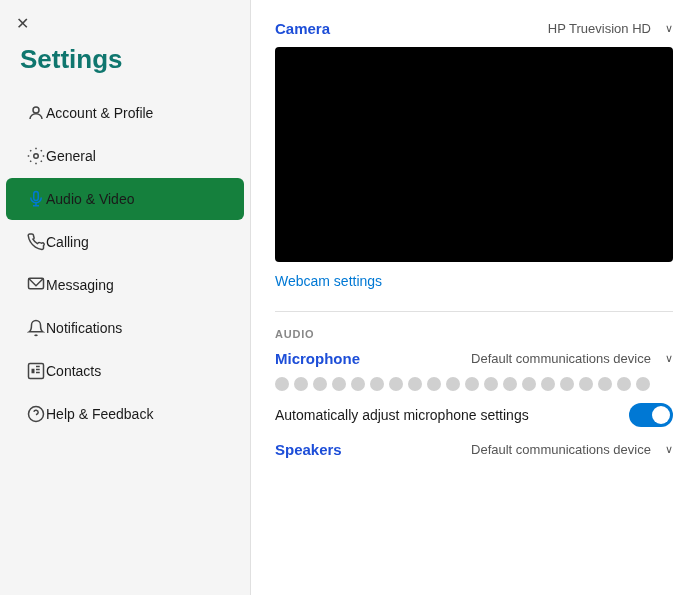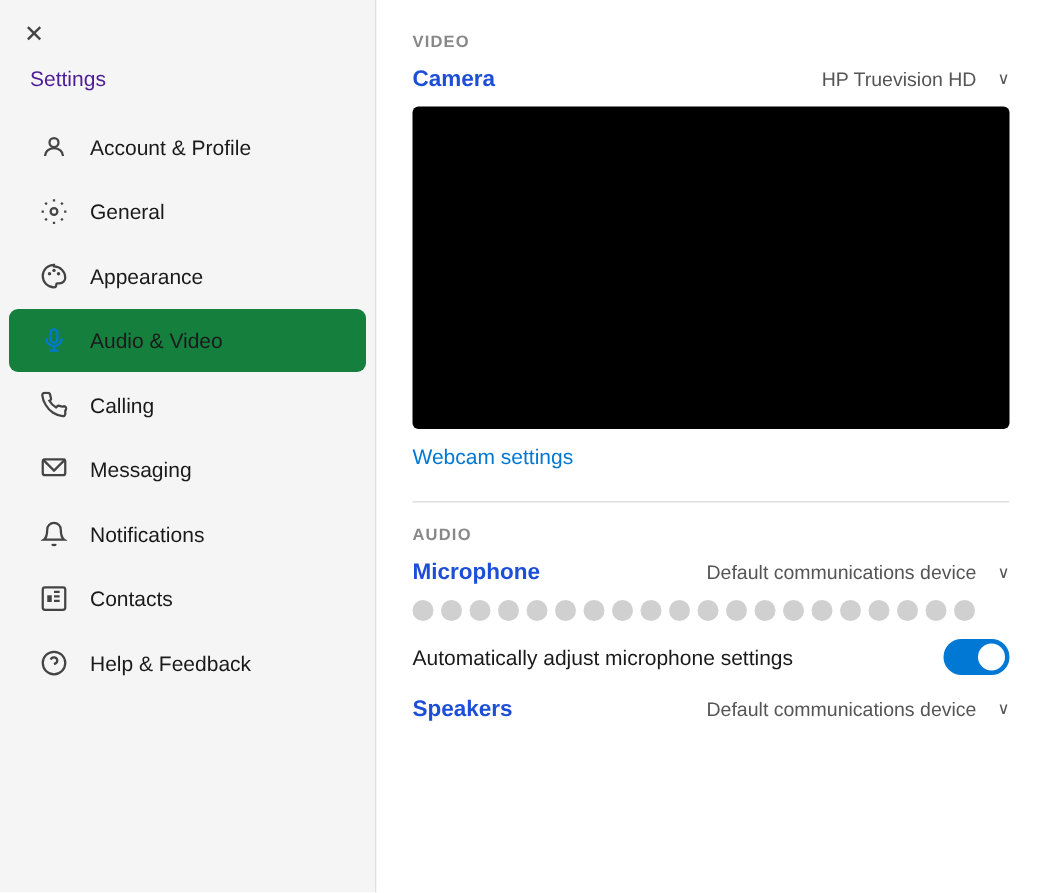--- a/index.html
+++ b/index.html
@@ -35,30 +35,29 @@
     .close-btn {
       cursor: pointer;
       font-size: 16px;
       color: #444;
       line-height: 1;
       background: none;
       border: none;
     }
 
     .settings-title {
-      font-size: 14px;
-      font-weight: 400;
-      color: #4c1d95;
+      font-size: 26px;
+      font-weight: 700;
+      color: #0f766e;
       padding: 4px 20px 16px 20px;
     }
 
     .sidebar-item {
       display: flex;
       align-items: center;
-      gap: 14px;
       padding: 11px 20px;
       cursor: pointer;
       border-radius: 6px;
       margin: 1px 6px;
       font-size: 14px;
       color: #1a1a1a;
     }
 
     .sidebar-item.active {
       background: #15803d;
@@ -227,31 +226,20 @@
       </div>
       <div class="sidebar-item">
         <span class="sidebar-icon">
           <svg width="18" height="18" viewBox="0 0 24 24" fill="none" stroke="currentColor" stroke-width="2">
             <circle cx="12" cy="12" r="3"></circle>
             <path d="M12 1v2M12 21v2M4.22 4.22l1.42 1.42M18.36 18.36l1.42 1.42M1 12h2M21 12h2M4.22 19.78l1.42-1.42M18.36 5.64l1.42-1.42"></path>
           </svg>
         </span>
         <span>General</span>
       </div>
-      <div class="sidebar-item">
-        <span class="sidebar-icon">
-          <svg width="18" height="18" viewBox="0 0 24 24" fill="none" stroke="currentColor" stroke-width="2">
-            <path d="M12 2C6.48 2 2 6.48 2 12s4.48 10 10 10c1.1 0 2-.9 2-2v-.5c0-.55.45-1 1-1h2c2.76 0 5-2.24 5-5 0-5.52-4.48-10-10-10z"></path>
-            <circle cx="8" cy="10" r="1.5" fill="currentColor" stroke="none"></circle>
-            <circle cx="12" cy="7" r="1.5" fill="currentColor" stroke="none"></circle>
-            <circle cx="16" cy="10" r="1.5" fill="currentColor" stroke="none"></circle>
-          </svg>
-        </span>
-        <span>Appearance</span>
-      </div>
       <div class="sidebar-item active">
         <span class="sidebar-icon">
           <svg width="18" height="18" viewBox="0 0 24 24" fill="none" stroke="currentColor" stroke-width="2">
             <rect x="9" y="2" width="6" height="12" rx="3"></rect>
             <path d="M5 10a7 7 0 0 0 14 0"></path>
             <line x1="12" y1="17" x2="12" y2="21"></line>
             <line x1="8" y1="21" x2="16" y2="21"></line>
           </svg>
         </span>
         <span>Audio &amp; Video</span>
@@ -301,21 +289,20 @@
           </svg>
         </span>
         <span>Help &amp; Feedback</span>
       </div>
     </div>
 </div>
 
 <div class="main-content">
 
   
-  <div class="section-label">VIDEO</div>
 
   <div class="setting-row">
     <span class="setting-row-label">Camera</span>
     <span class="setting-row-value">
       <span>HP Truevision HD</span>
       <span class="dropdown-arrow">∨</span>
     </span>
   </div>
 
   <div class="camera-preview"></div>

